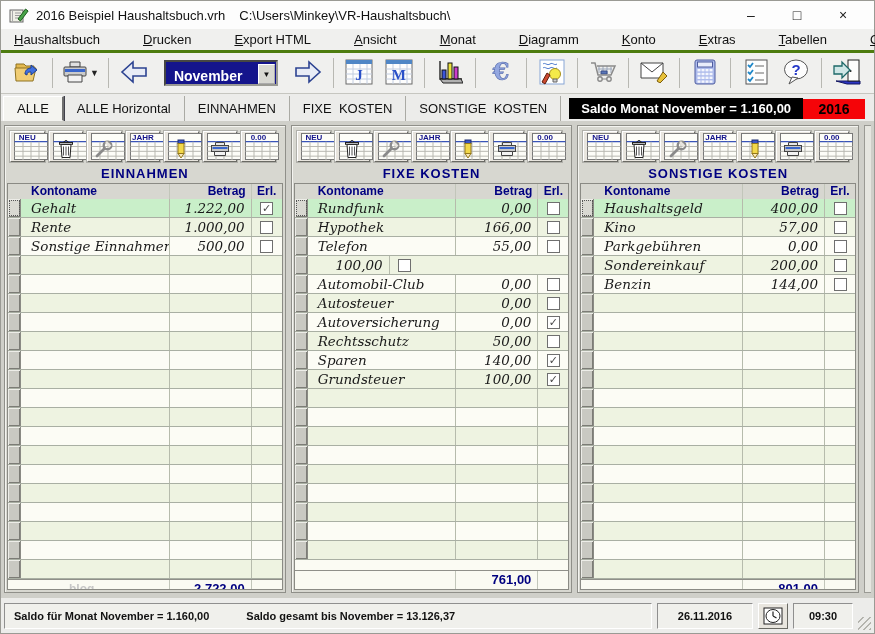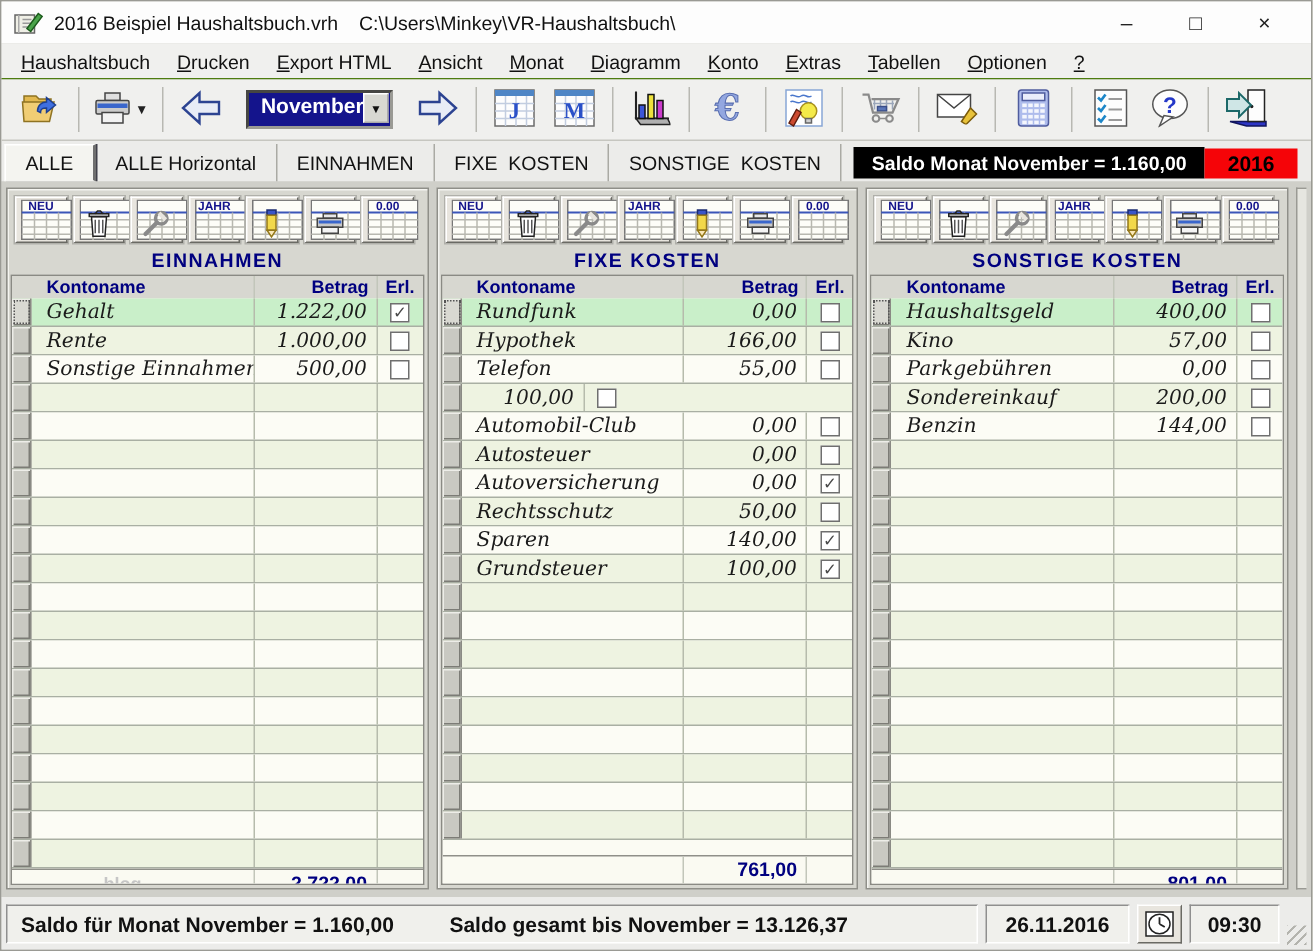--- a/index.html
+++ b/index.html
@@ -9,31 +9,31 @@
 
   
   .titlebar { height:28px; background:#fdfdfd; display:flex; align-items:center; padding:0 8px; flex:0 0 auto; }
   .app-icon { display:inline-flex; margin-right:7px; }
   .title-file { font-size:13px; color:#111; }
   .title-path { font-size:13px; color:#111; margin-left:14px; }
   .win-btns { margin-left:auto; display:flex; }
   .win-btn { width:46px; text-align:center; font-size:14px; color:#222; cursor:default; line-height:26px; }
 
   
-  .menubar { height:24px; background:#f0f0ee; display:flex; align-items:flex-end; padding:0 4px; border-bottom:1px solid #4d7c0f; flex:0 0 auto; }
+  .menubar { height:24px; background:#f0f0ee; display:flex; align-items:center; padding:0 4px; border-bottom:3px solid #4d7c0f; flex:0 0 auto;gap:25px; }
   .menu-item { font-size:13px; color:#111; padding:3px 9px; white-space:pre; }
   .menu-item u { text-decoration:underline; }
 
   
   .toolbar { height:41px; background:#f0f0ee; display:flex; align-items:center; padding:0 6px; border-bottom:1px solid #c6c6c0; flex:0 0 auto; }
   .tb-btn { height:36px; min-width:40px; border:none; background:transparent; display:inline-flex; align-items:center; justify-content:center; position:relative; padding:0 4px; }
   .tb-sep { width:1px; height:30px; background:#b8b8b2; margin:0 5px; }
   .tb-caret { font-size:9px; color:#222; margin-left:2px; }
   .tb-letter { position:absolute; left:50%; top:55%; transform:translate(-50%,-50%); font-weight:bold; font-size:15px; color:#2a50c8; font-family:"Liberation Serif", serif; }
-  .month-box { display:flex; align-items:flex-start; height:26px; width:98px; margin:0 10px; border:2px inset #9a9a94; background:#14148c; }
+  .month-box { display:flex; align-items:flex-end; height:26px; width:114px; margin:0 10px; border:2px inset #9a9a94; background:#14148c; }
   .month-label { flex:1; color:#fff; font-weight:bold; font-size:14px; padding-left:8px; white-space:nowrap; }
   .month-drop { width:17px; height:20px; margin-right:1px; background:#d8d8d2; border:1px outset #fff; font-size:8px; color:#111; display:flex; align-items:center; justify-content:center; }
 
   
   .tabrow { height:27px; background:#ececе8; background:#ececea; display:flex; align-items:stretch; padding:2px 2px 0 2px; flex:0 0 auto; }
   .tab { display:flex; align-items:center; padding:0 13px; font-size:13px; font-weight:normal; color:#111; white-space:pre; border-right:1px solid #aaaaa4; }
   .tab.active { background:#f4f4f0; border:1px solid; border-color:#fff #6f6f6f #f4f4f0 #fff; box-shadow:1px 0 0 #40404a; border-right-width:2px; }
   .saldo-badge { margin-left:8px; align-self:center; background:#000000; color:#fff; font-weight:bold; font-size:13px; padding:3px 12px; white-space:nowrap; }
   .year-badge { margin-left:auto; margin-right:7px; align-self:center; background:#f50408; color:#000000; font-weight:bold; font-size:14px; padding:2px 0; width:72px; text-align:center; }
 
@@ -67,21 +67,21 @@
   .row.even { background:#fcfcf5; }
 
   .total { display:flex; height:19px; margin-top:auto; background:#fafaf2; border-top:1px solid #8f8f89; flex:0 0 auto; }
   .t-sel { width:13px; }
   .t-name { flex:1; border-right:1px solid #c2c6ba; font-size:12px; font-weight:bold; color:#c6c6c6; padding-left:48px; line-height:18px; }
   .t-amt { width:82px; text-align:right; padding-right:6px; color:#000080; font-weight:bold; font-size:13px; line-height:18px; border-right:1px solid #c2c6ba; }
   .t-erl { width:30px; }
 
   
   .statusbar { height:35px; background:#ececе8; background:#ececea; display:flex; align-items:center; padding:0 3px; gap:5px; flex:0 0 auto; }
-  .sb-sec { height:26px; border:1px solid; border-color:#8f8f8f #fff #fff #8f8f8f; background:#f0f0ec; display:flex; align-items:center; font-weight:bold; font-size:14px; color:#111; }
+  .sb-sec { height:26px; border:1px solid; border-color:#8f8f8f #fff #fff #8f8f8f; background:#f0f0ec; display:flex; align-items:center; font-weight:bold; font-size:11px; color:#111; }
   .sb-main { width:648px; padding-left:9px; gap:37px; white-space:nowrap; overflow:hidden; }
   .sb-date { width:96px; justify-content:center; margin-left:auto; }
   .sb-clock { height:26px; width:30px; background:#e8e5de; border:1px solid; border-color:#fff #6a6a64 #6a6a64 #fff; display:flex; align-items:center; justify-content:center; padding:0; }
   .sb-time { width:60px; justify-content:center; }
   .sb-grip { width:13px; height:13px; align-self:flex-end; margin-bottom:3px; background:repeating-linear-gradient(-45deg,#b4b4ae 0 1.5px,transparent 1.5px 4.5px); }
 </style>
 </head>
 <body>
 
 <div class="window">

